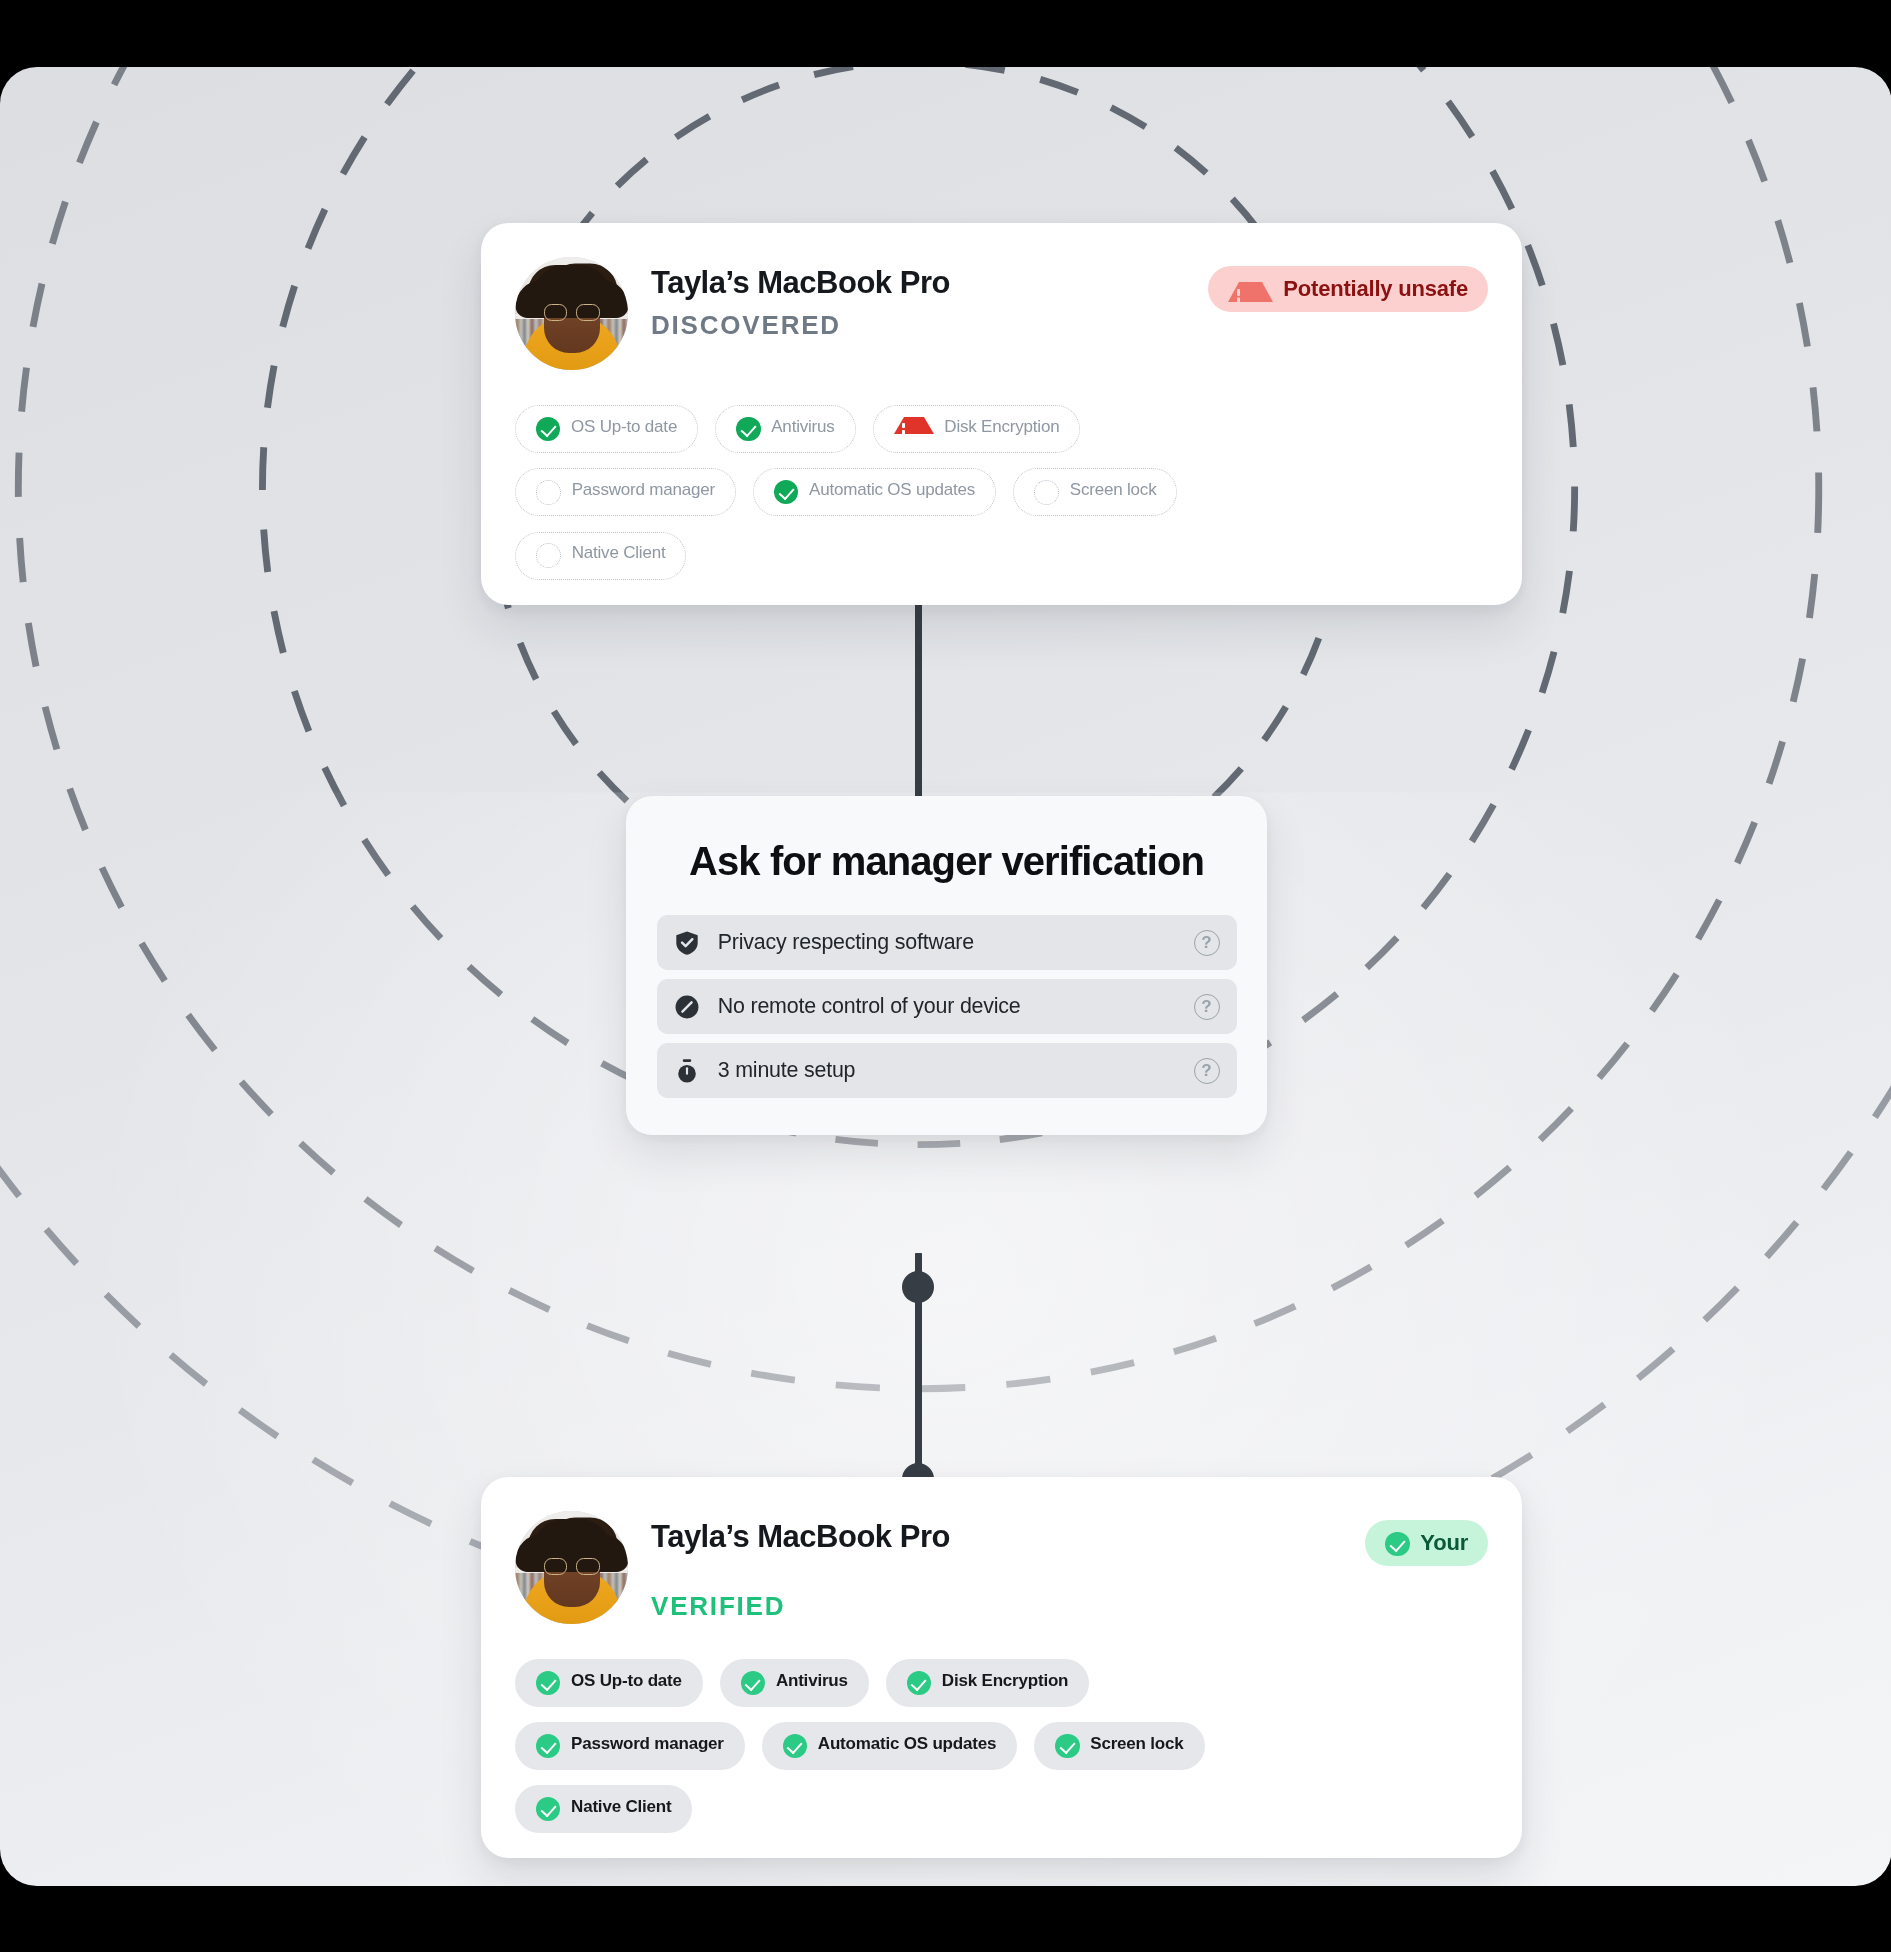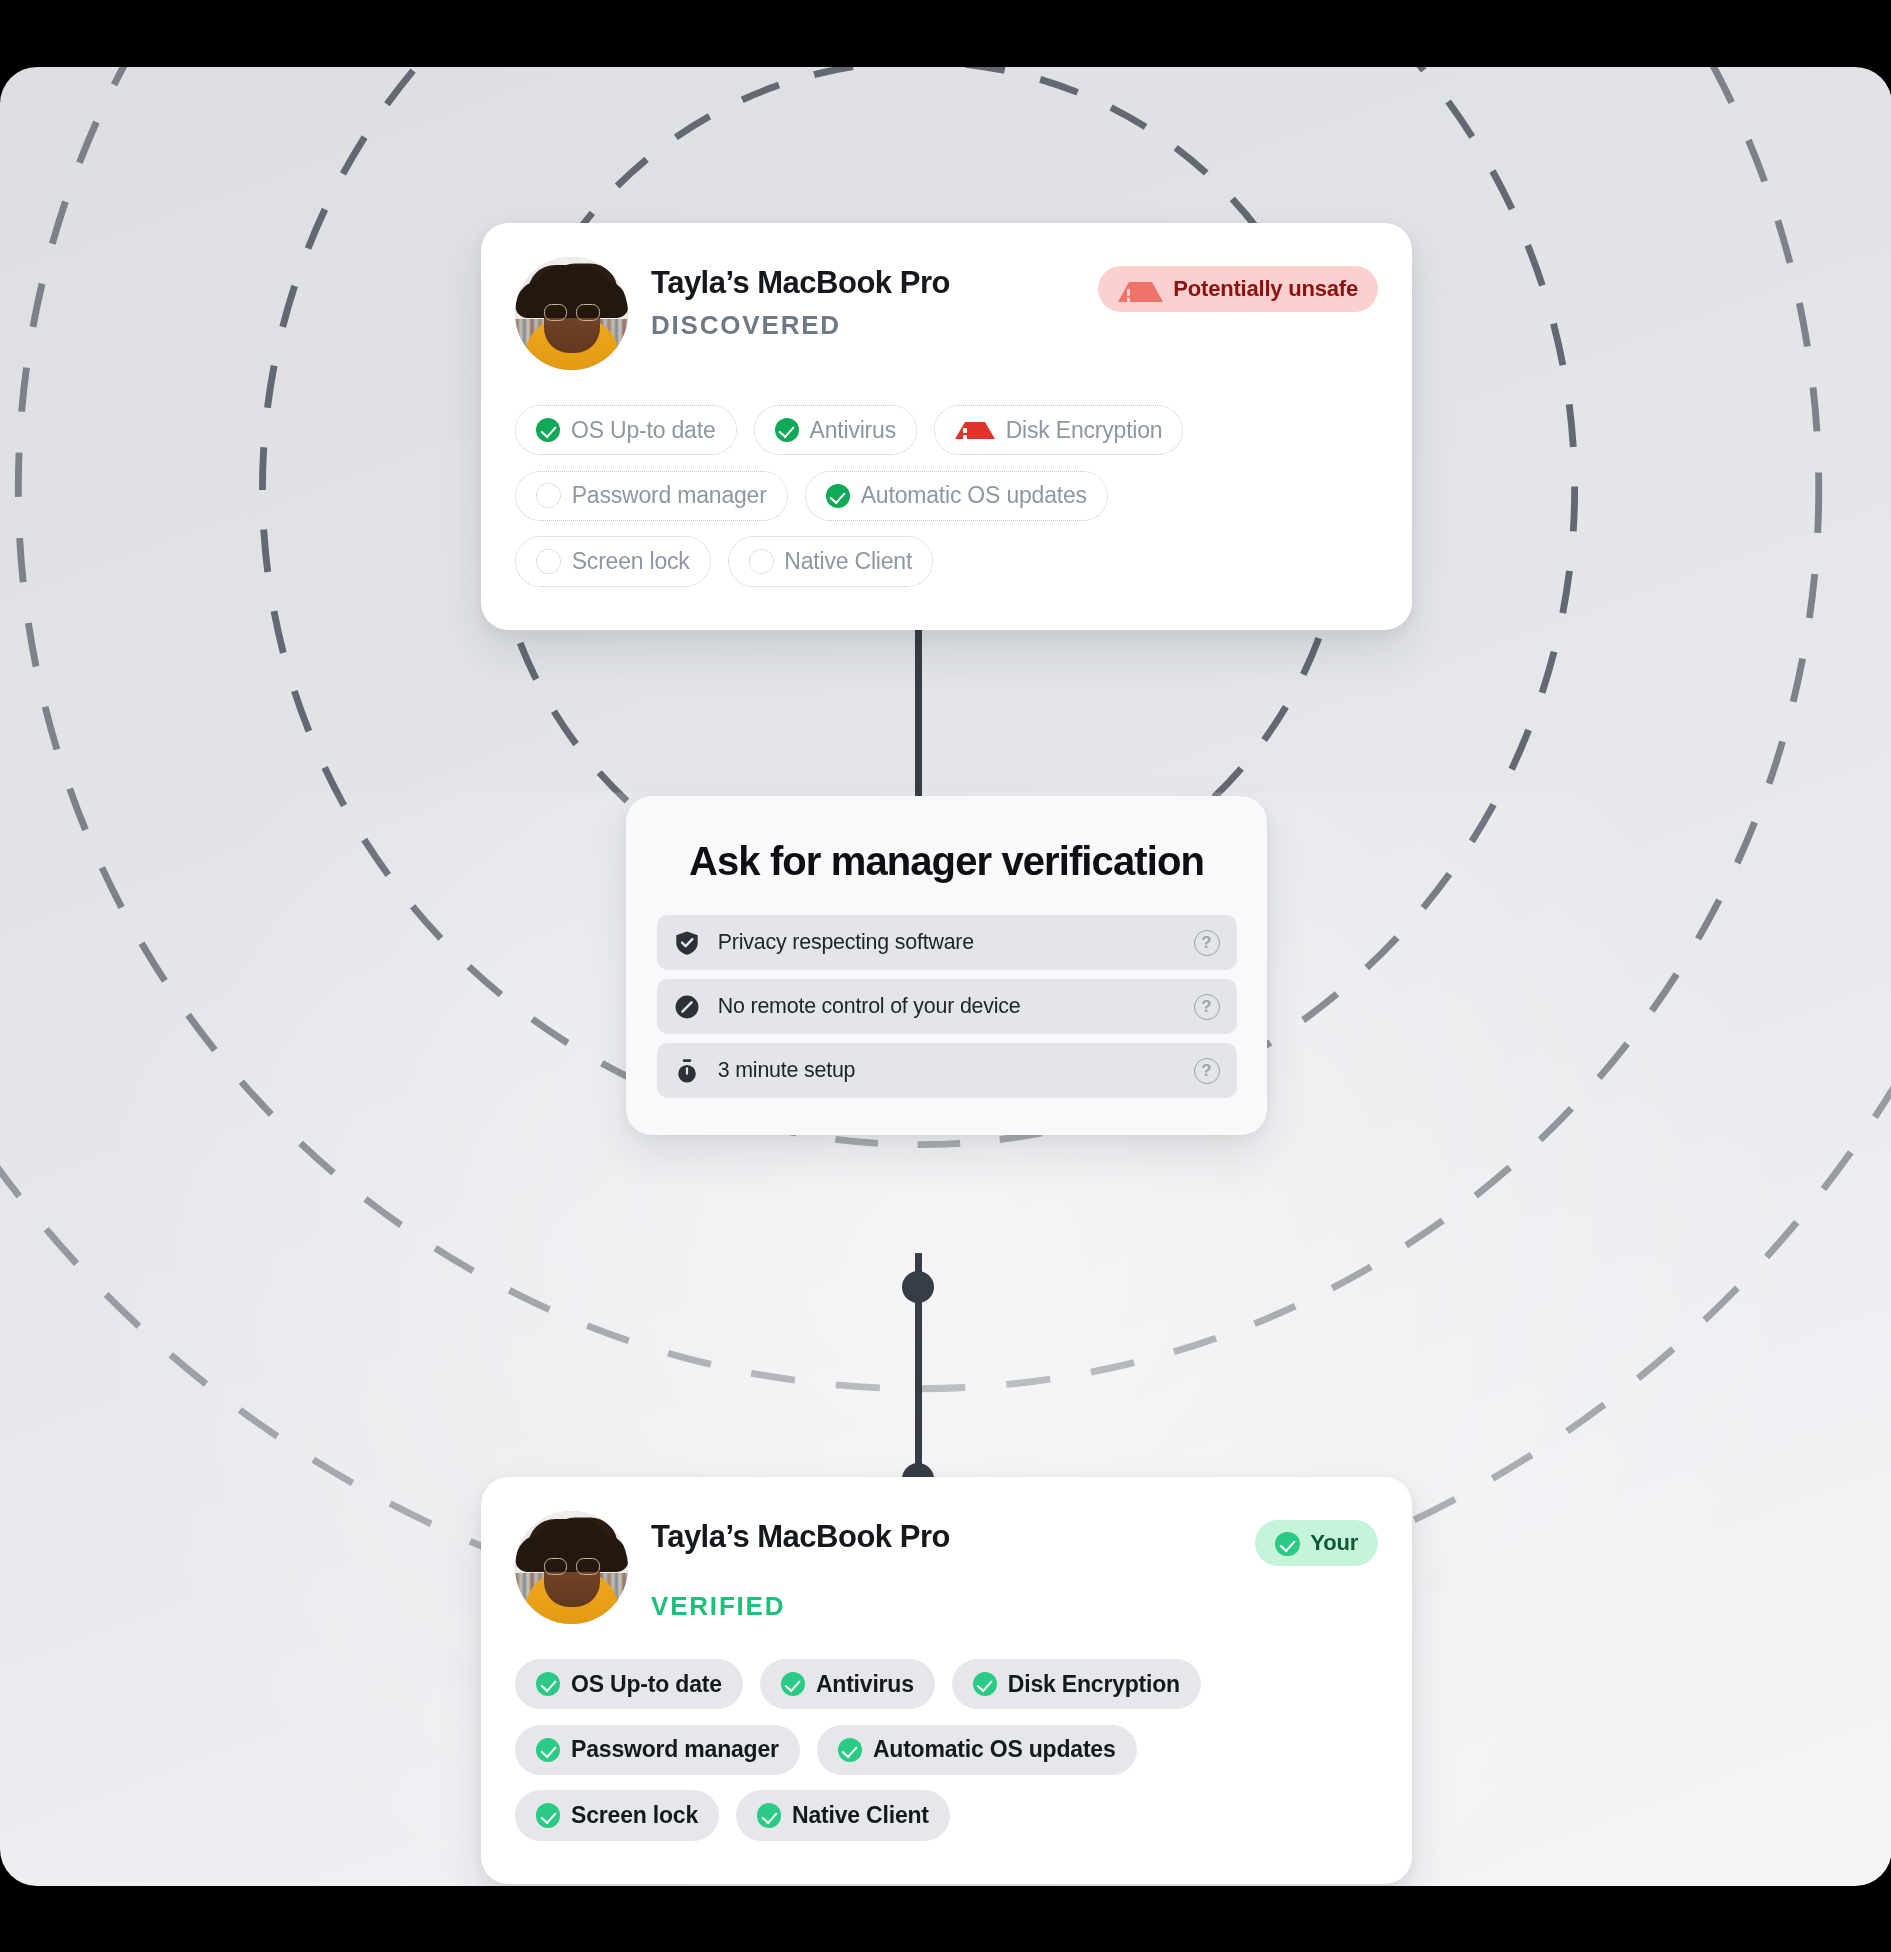--- a/index.html
+++ b/index.html
@@ -69,27 +69,27 @@
     background: #373D45;
     z-index: 3;
   }
   .node-top    { left: 902px; top: 473px; }
   .node-mid    { left: 902px; top: 1204px; }
   .node-bottom { left: 902px; top: 1396px; }
 
   
   .device-card {
     position: absolute;
-    width: 931px;
+    width: 1041px;
     background: #FFFFFF;
     border-radius: 27.5px;
     box-shadow: 0 23px 46px rgba(30,35,45,0.11), 0 4.6px 13.7px rgba(30,35,45,0.06);
     z-index: 5;
     box-sizing: border-box;
-    padding: 34px 34px 43px 34px;
+    padding: 34px 34px 25px 34px;
   }
   .device-card.top    { left: 481px; top: 156px; }
   .device-card.bottom { left: 481px; top: 1410px; }
 
   .card-header {
     display: flex;
     align-items: flex-start;
     gap: 23px;
     position: relative;
   }
@@ -270,25 +270,24 @@
   
   .tags {
     margin-top: 35px;
     display: flex;
     flex-wrap: wrap;
     gap: 15.3px 17px;
     max-width: 770px;
   }
   .tag {
     display: inline-flex;
-    align-items: center;
     gap: 10.7px;
     padding: 10.7px 20px;
     border-radius: 762px;
-    font-size: 23px;
+    font-size: 17px;
     letter-spacing: -0.2px;
     white-space: nowrap;
     box-sizing: border-box;
   }
   .tag.outline {
     border: 1.9px dotted #C0C5CC;
     color: #8E97A2;
     background: transparent;
   }
   .tag.filled {

